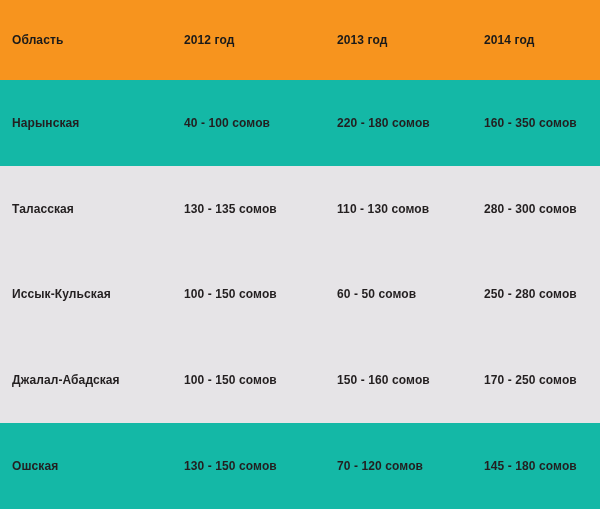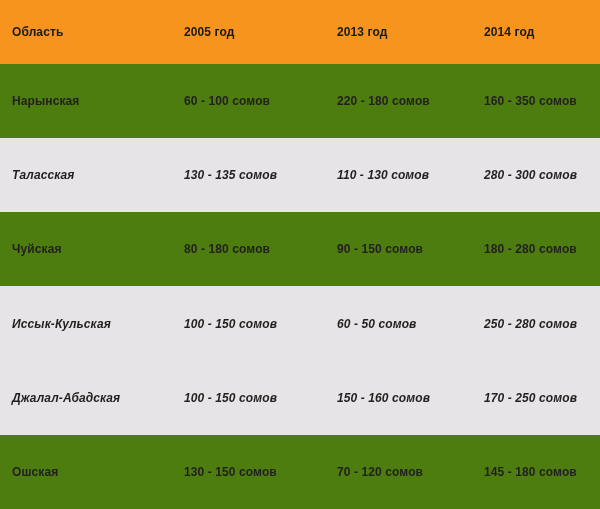--- a/index.html
+++ b/index.html
@@ -21,42 +21,42 @@
     border-collapse: collapse;
     table-layout: fixed;
   }
 
   .price-table col.col-region  { width: 172px; }
   .price-table col.col-y1      { width: 153px; }
   .price-table col.col-y2      { width: 147px; }
   .price-table col.col-y3      { width: 128px; }
 
   thead tr.header-row {
-    height: 64px;
+    height: 80px;
     background: #F7941E;
   }
 
   thead th {
     padding: 0 0 0 12px;
     margin: 0;
     text-align: left;
     vertical-align: middle;
     font-size: 12px;
     font-weight: bold;
     color: #1a1a1a;
     letter-spacing: 0.1px;
     white-space: nowrap;
   }
 
   tbody tr.data-row {
     height: 63.5px;
   }
 
-  tbody tr.row-light { background: #4d7c0f; }
-  tbody tr.row-shade { background: #E6E4E7; font-style: italic; }
+  tbody tr.row-light { background: #14b8a6; }
+  tbody tr.row-shade { background: #E6E4E7; }
 
   tbody td {
     padding: 0 0 0 12px;
     margin: 0;
     text-align: left;
     vertical-align: middle;
     font-size: 12px;
     font-weight: bold;
     color: #231F20;
     letter-spacing: 0.1px;
@@ -71,43 +71,37 @@
 <table class="price-table">
   <colgroup>
     <col class="col-region">
     <col class="col-y1">
     <col class="col-y2">
     <col class="col-y3">
   </colgroup>
   <thead>
     <tr class="header-row">
       <th>Область</th>
-      <th>2005 год</th>
+      <th>2012 год</th>
       <th>2013 год</th>
       <th>2014 год</th>
     </tr>
   </thead>
   <tbody>
     <tr class="data-row row-light">
       <td class="region-cell">Нарынская</td>
-      <td>60 - 100 сомов</td>
+      <td>40 - 100 сомов</td>
       <td>220 - 180 сомов</td>
       <td>160 - 350 сомов</td>
     </tr>
     <tr class="data-row row-shade">
       <td class="region-cell">Таласская</td>
       <td>130 - 135 сомов</td>
       <td>110 - 130 сомов</td>
       <td>280 - 300 сомов</td>
-    </tr>
-    <tr class="data-row row-light">
-      <td class="region-cell">Чуйская</td>
-      <td>80 - 180 сомов</td>
-      <td>90 - 150 сомов</td>
-      <td>180 - 280 сомов</td>
     </tr>
     <tr class="data-row row-shade">
       <td class="region-cell">Иссык-Кульская</td>
       <td>100 - 150 сомов</td>
       <td>60 - 50 сомов</td>
       <td>250 - 280 сомов</td>
     </tr>
     <tr class="data-row row-shade">
       <td class="region-cell">Джалал-Абадская</td>
       <td>100 - 150 сомов</td>

